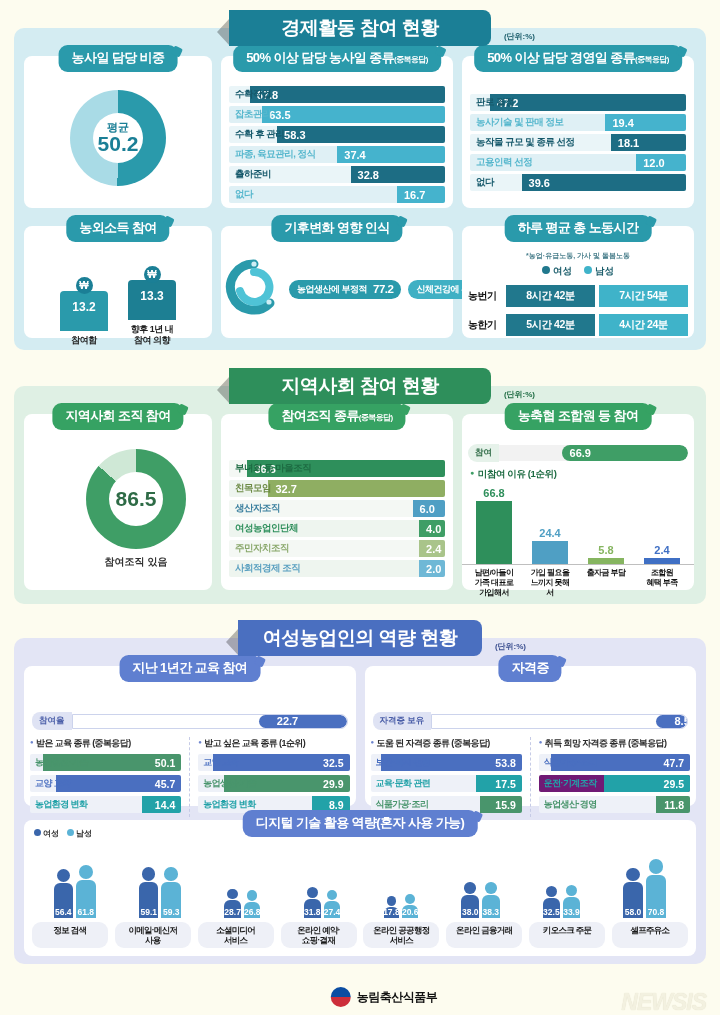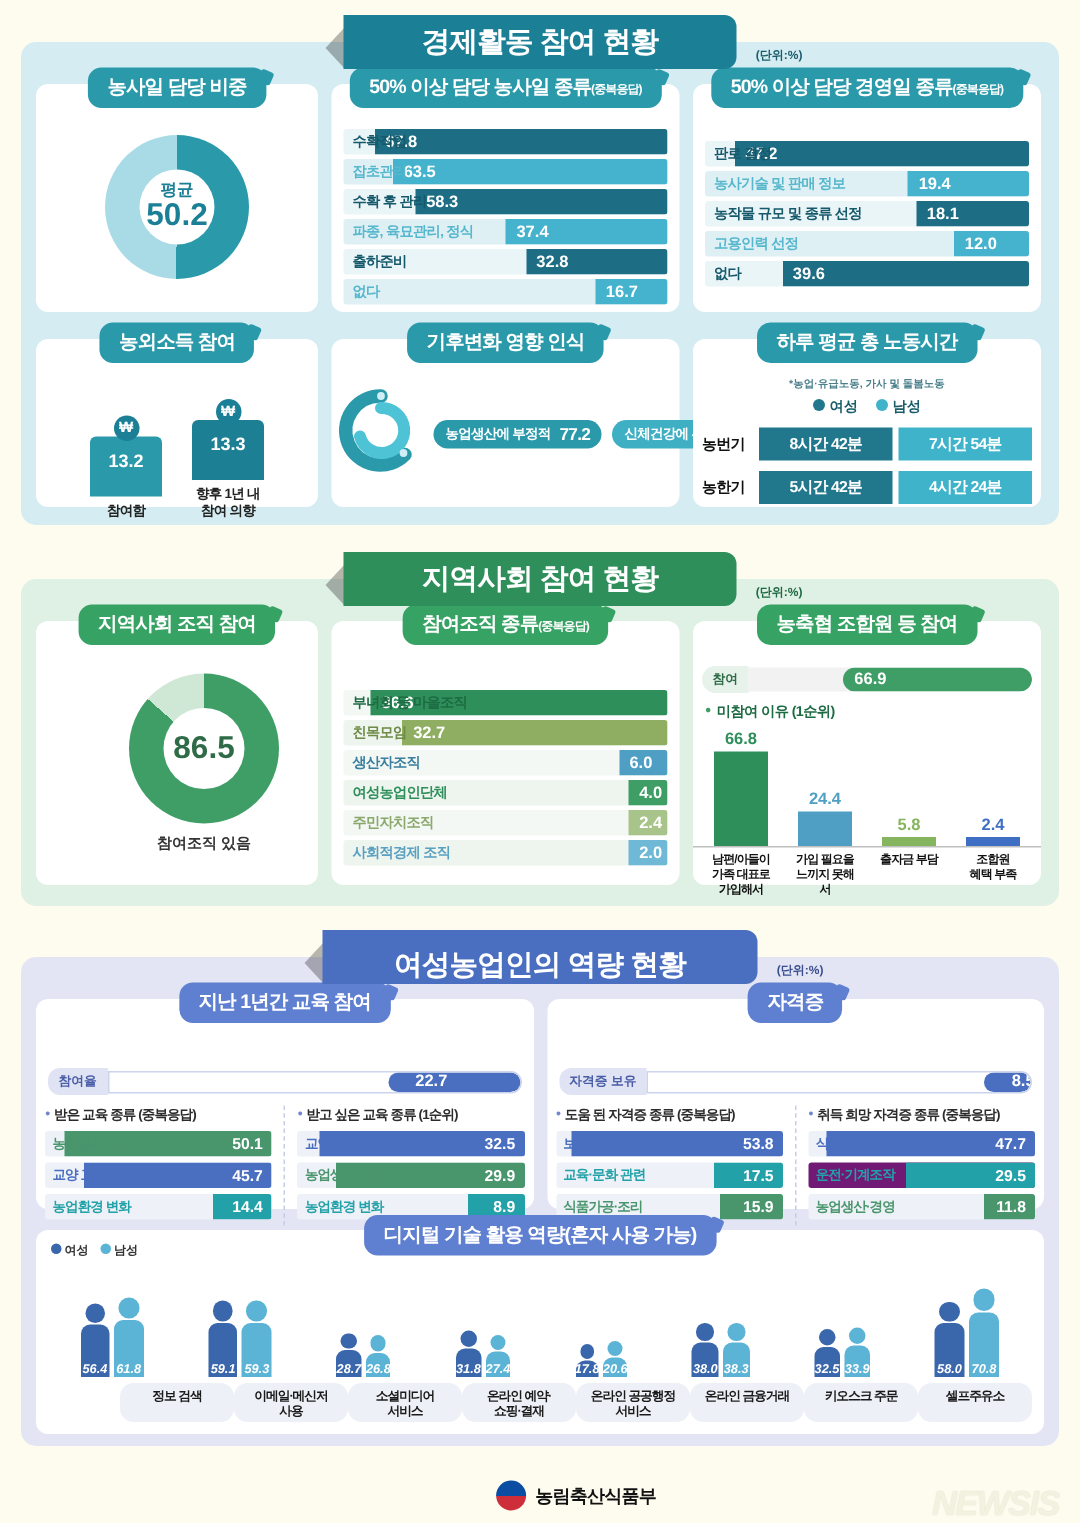--- a/index.html
+++ b/index.html
@@ -193,22 +193,22 @@
              padding: 20px 4px 8px 4px; }
   .dig-legend { position:absolute; left:10px; top:8px; display:flex; gap:8px; align-items:center;
                 font-size:8px; font-weight:bold; color:#333;}
   .dig-legend i { width:7px;height:7px;border-radius:50%;display:inline-block;margin-right:2px;}
   .digrow { display:flex; justify-content:space-around; align-items:flex-end; height:78px; padding:0 4px;}
   .dgroup { display:flex; gap:3px; align-items:flex-end; }
   .person { display:flex; flex-direction:column; align-items:center; position:relative; }
   .person .head { border-radius:50%; }
   .person .body { border-radius:6px 6px 0 0; margin-top:1px; display:flex;
                   align-items:flex-end; justify-content:center; }
-  .person .pv { font-size:8.5px; font-weight:bold; color:#fff; padding-bottom:1px;font-style:italic; }
-  .digcaps { display:flex; justify-content:flex-end; padding:4px 4px 0 4px;}
+  .person .pv { font-size:8.5px; font-weight:bold; color:#fff; padding-bottom:1px; }
+  .digcaps { display:flex; justify-content:space-between; padding:4px 4px 0 4px;}
   .digcaps div { width:76px; text-align:center; font-size:8.5px; font-weight:bold;
                  color:#1a1a1a; line-height:1.2; letter-spacing:-.7px;
                  background:#eef0f7; border-radius:9px; padding:3px 1px;}
 
   
   .footer { position:absolute; left:0; right:0; bottom:6px; height:36px; }
   .flogo { position:absolute; left:50%; transform:translateX(-50%); top:4px;
            display:flex; align-items:center; gap:6px;padding-left:48px;}
   .flogo .tg { width:20px;height:20px;border-radius:50%;
                background: linear-gradient(180deg,#0b4da2 0%,#0b4da2 50%,#cd2e3a 50%,#cd2e3a 100%); }
@@ -513,21 +513,21 @@
             <div>남편/아들이<br>가족 대표로<br>가입해서</div>
             <div>가입 필요을<br>느끼지 못해서</div>
             <div>출자금 부담</div>
             <div>조합원<br>혜택 부족</div>
           </div>
       </div>
     </div>
   </div>
 
   <div class="section s3" style="margin-top:16px;">
-    <div class="sec-banner" style="width:290px;align-items:flex-end;">
+    <div class="sec-banner" style="width:244px;">
       <div class="fold"></div>
       <div class="ribbon"></div>
       <div class="title">여성농업인의 역량 현황</div>
       <div class="sec-unit" style="color:#3a4e8f;">(단위:%)</div>
     </div>
 
     <div class="sec-body" style="flex-direction:column;gap:0;padding-bottom:8px;">
       <div style="display:flex;gap:9px;">
 
         <div class="card" style="width:332px;height:140px;">

